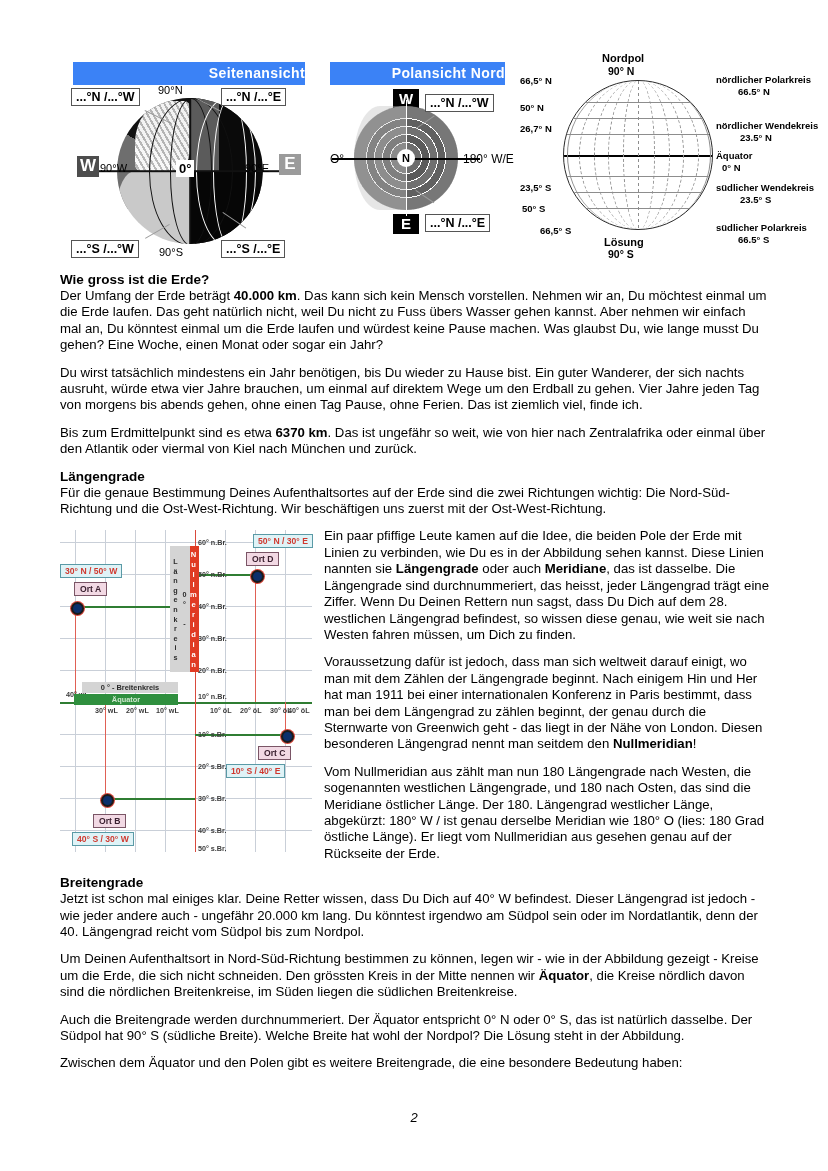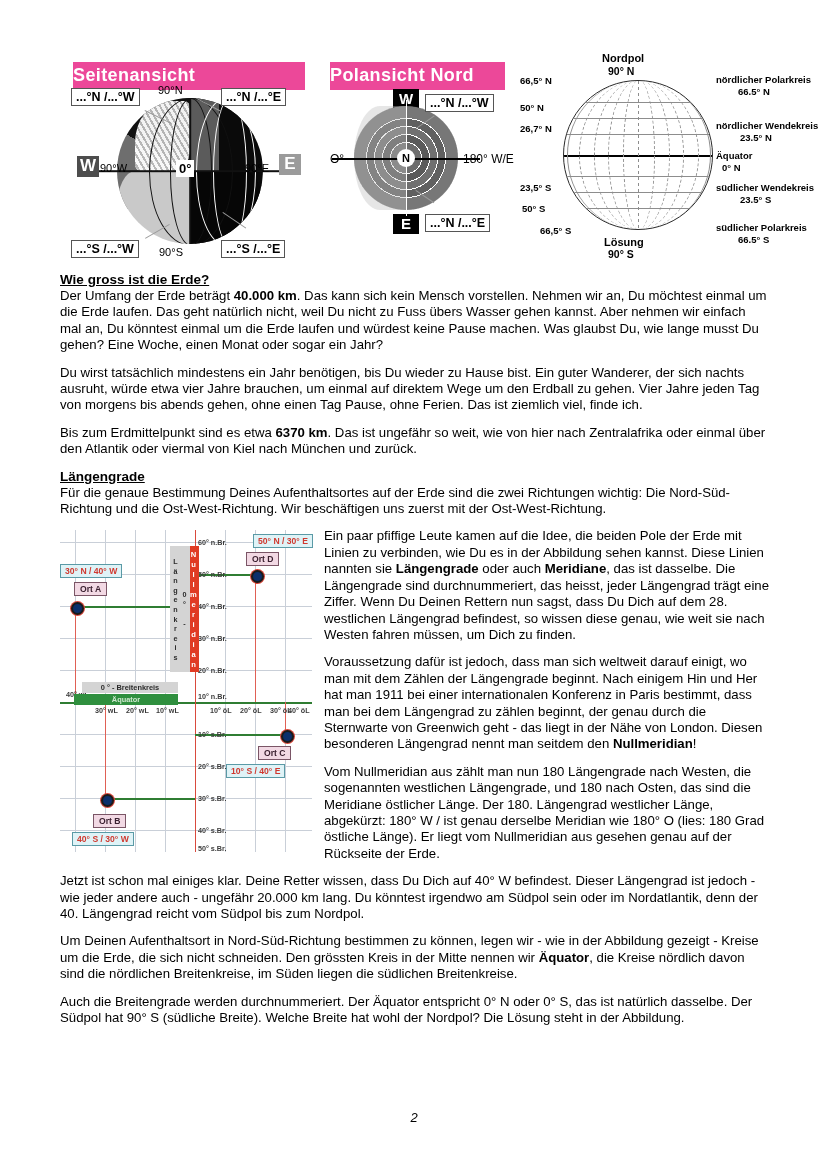--- a/index.html
+++ b/index.html
@@ -14,22 +14,22 @@
   .page{position:relative;width:828px;height:1171px;background:#fff;}
 
   
   .figures{position:absolute;left:0;top:30px;width:828px;height:235px;}
 
   .fig{position:absolute;}
 
   
   #fig-side{left:73px;top:32px;width:232px;height:200px;}
   .blackbar{
-    background:#ec4899;color:#fff;font-weight:bold;
-    text-align:left;font-size:18px;letter-spacing:.4px;
+    background:#3b82f6;color:#fff;font-weight:bold;
+    text-align:right;font-size:14px;letter-spacing:.4px;
     padding:3px 0 4px;
   }
   #fig-side .blackbar{width:232px;}
   .globe-side{position:absolute;left:44px;top:36px;width:146px;height:146px;}
   .globe-side .sphere{
     position:absolute;inset:0;border-radius:50%;
     background:
       conic-gradient(from 0deg,
         #000 0deg 62deg,
         #cfcfcf 62deg 118deg,
@@ -114,21 +114,21 @@
   .lat-globe .mer{position:absolute;top:-1px;height:calc(100% + 2px);border-radius:50%;
      border-left:1px dashed #8d8d8d;border-right:1px dashed #8d8d8d;
      border-top:none;border-bottom:none;}
   .lat-globe .mer.sol{border-left-style:solid;border-right-style:solid;}
   .lat-globe .axism{position:absolute;left:50%;top:0;height:100%;width:1px;
      background:repeating-linear-gradient(#8d8d8d 0 3px,transparent 3px 6px);}
   .latlbl{position:absolute;font-size:9.5px;font-weight:bold;white-space:nowrap;}
 
   
   .body{position:absolute;left:60px;top:272px;width:710px;}
-  h3{font-size:13.5px;margin:0 0 1px 0;font-weight:bold;text-decoration:underline;}
+  h3{font-size:13.5px;margin:0 0 1px 0;font-weight:bold;}
   p.tx{font-size:13.2px;line-height:16.4px;margin:0 0 11px 0;text-align:left;}
   b{font-weight:bold;}
 
   
   .wrapsec{position:relative;}
   .coordfig{float:left;width:252px;height:322px;margin:2px 12px 2px 0;position:relative;}
   .flowtext p{font-size:13.2px;line-height:16.4px;margin:0 0 11px 0;}
 
   
   .cgrid{position:absolute;left:0;top:0;width:252px;height:322px;background:#fff;}
@@ -353,21 +353,21 @@
           <div class="laengkreis" style="left:110px;top:16px;height:118px;">0° - Längenkreis</div>
           <div class="breitkreis" style="left:22px;top:152px;width:84px;">0 ° - Breitenkreis</div>
           <div class="aequator" style="left:14px;top:164px;width:92px;">Äquator</div>
 
           <div class="dot" style="left:11px;top:72px;"></div>
           <div class="dot" style="left:41px;top:264px;"></div>
           <div class="dot" style="left:221px;top:200px;"></div>
           <div class="dot" style="left:191px;top:40px;"></div>
 
           <div class="ortbox" style="left:14px;top:52px;">Ort A</div>
-          <div class="coordbox" style="left:0px;top:34px;">30° N / 40° W</div>
+          <div class="coordbox" style="left:0px;top:34px;">30° N / 50° W</div>
 
           <div class="ortbox" style="left:33px;top:284px;">Ort B</div>
           <div class="coordbox" style="left:12px;top:302px;">40° S / 30° W</div>
 
           <div class="ortbox" style="left:198px;top:216px;">Ort C</div>
           <div class="coordbox" style="left:166px;top:234px;">10° S / 40° E</div>
 
           <div class="ortbox" style="left:186px;top:22px;">Ort D</div>
           <div class="coordbox" style="left:170px;top:4px;margin-left:23px;">50° N / 30° E</div>
         </div>
@@ -376,23 +376,25 @@
       <div class="flowtext">
         <p><span>Ein paar pfiffige Leute kamen auf die Idee, die beiden Pole der Erde mit Linien zu verbinden, wie Du es in der Abbildung sehen kannst. Diese Linien nannten sie </span><b>Längengrade</b><span> oder auch </span><b>Meridiane</b><span>, das ist dasselbe. Die Längengrade sind durchnummeriert, das heisst, jeder Längengrad trägt eine Ziffer. Wenn Du Deinen Rettern nun sagst, dass Du Dich auf dem 28. westlichen Längengrad befindest, so wissen diese genau, wie weit sie nach Westen fahren müssen, um Dich zu finden.</span></p>
 
         <p><span>Voraussetzung dafür ist jedoch, dass man sich weltweit darauf einigt, wo man mit dem Zählen der Längengrade beginnt. Nach einigem Hin und Her hat man 1911 bei einer internationalen Konferenz in Paris bestimmt, dass man bei dem Längengrad zu zählen beginnt, der genau durch die Sternwarte von Greenwich geht - das liegt in der Nähe von London. Diesen besonderen Längengrad nennt man seitdem den </span><b>Nullmeridian</b><span>!</span></p>
 
         <p>Vom Nullmeridian aus zählt man nun 180 Längengrade nach Westen, die sogenannten westlichen Längengrade, und 180 nach Osten, das sind die Meridiane östlicher Länge. Der 180. Längengrad westlicher Länge, abgekürzt: 180° W / ist genau derselbe Meridian wie 180° O (lies: 180 Grad östliche Länge). Er liegt vom Nullmeridian aus gesehen genau auf der Rückseite der Erde.</p>
       </div>
       <div class="clear"></div>
     </div>
 
+    <h3 style="margin-top:2px;">Breitengrade</h3>
     <p class="tx">Jetzt ist schon mal einiges klar. Deine Retter wissen, dass Du Dich auf 40° W befindest. Dieser Längengrad ist jedoch - wie jeder andere auch - ungefähr 20.000 km lang. Du könntest irgendwo am Südpol sein oder im Nordatlantik, denn der 40. Längengrad reicht vom Südpol bis zum Nordpol.</p>
 
     <p class="tx"><span>Um Deinen Aufenthaltsort in Nord-Süd-Richtung bestimmen zu können, legen wir - wie in der Abbildung gezeigt - Kreise um die Erde, die sich nicht schneiden. Den grössten Kreis in der Mitte nennen wir </span><b>Äquator</b><span>, die Kreise nördlich davon sind die nördlichen Breitenkreise, im Süden liegen die südlichen Breitenkreise.</span></p>
 
     <p class="tx">Auch die Breitengrade werden durchnummeriert. Der Äquator entspricht 0° N oder 0° S, das ist natürlich dasselbe. Der Südpol hat 90° S (südliche Breite). Welche Breite hat wohl der Nordpol? Die Lösung steht in der Abbildung.</p>
 
+    <p class="tx">Zwischen dem Äquator und den Polen gibt es weitere Breitengrade, die eine besondere Bedeutung haben:</p>
   </div>
 
   <div class="pagenum">2</div>
 
 </div>
 
 </body></html>

